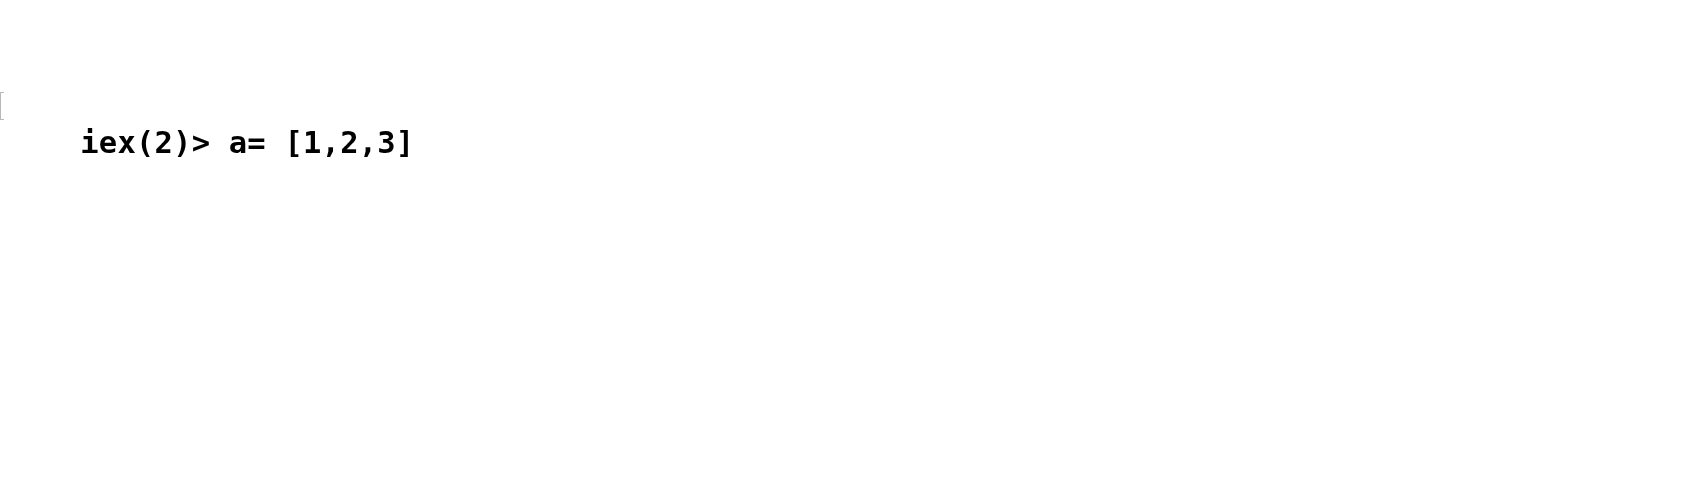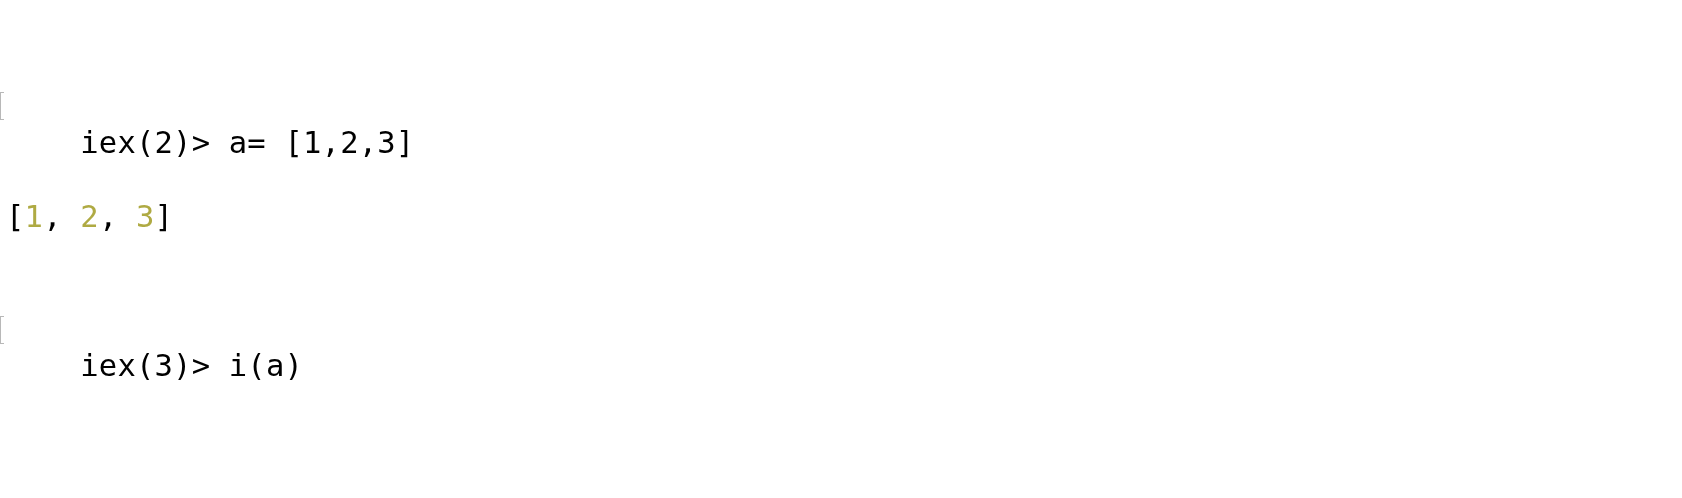--- a/index.html
+++ b/index.html
@@ -3,34 +3,30 @@
   <meta charset="utf-8">
   <style>
     html, body { margin: 0; padding: 0; background: #ffffff; }
     body { width: 1682px; height: 498px; overflow: hidden; position: relative; }
     .term {
       position: absolute; left: 6px; top: 12px;
       font-family: "DejaVu Sans Mono", "Liberation Mono", monospace;
       font-size: 30.5px; line-height: 37.2px; color: #000000;
       white-space: pre; letter-spacing: 0.2px;
     }
-    .line { height: 37.2px; position: relative; }
+    .line { height: 37.2px; position: relative; font-weight: bold; }
     .hl { color: #afaa43; }
     .mark { position: absolute; left: -6px; top: 6px; width: 3px; height: 26px; border-left: 1px solid #b8b8b8; border-top: 1px solid #b8b8b8; border-bottom: 1px solid #b8b8b8; }
   </style>
 </head>
 <body>
 
 <div class="term">
   <div class="line">
     <span class="mark"></span><span>iex(2)&gt; </span><span>a= [1,2,3]</span>
-  </div>
-  <div class="line"><span>[</span><span class="hl">1</span><span>, </span><span class="hl">2</span><span>, </span><span class="hl">3</span><span>]</span></div>
-  <div class="line">
-    <span class="mark"></span><span>iex(3)&gt; </span><span>i(a)</span>
   </div>
   
   
   
   
   
   
   
   
 </div>

